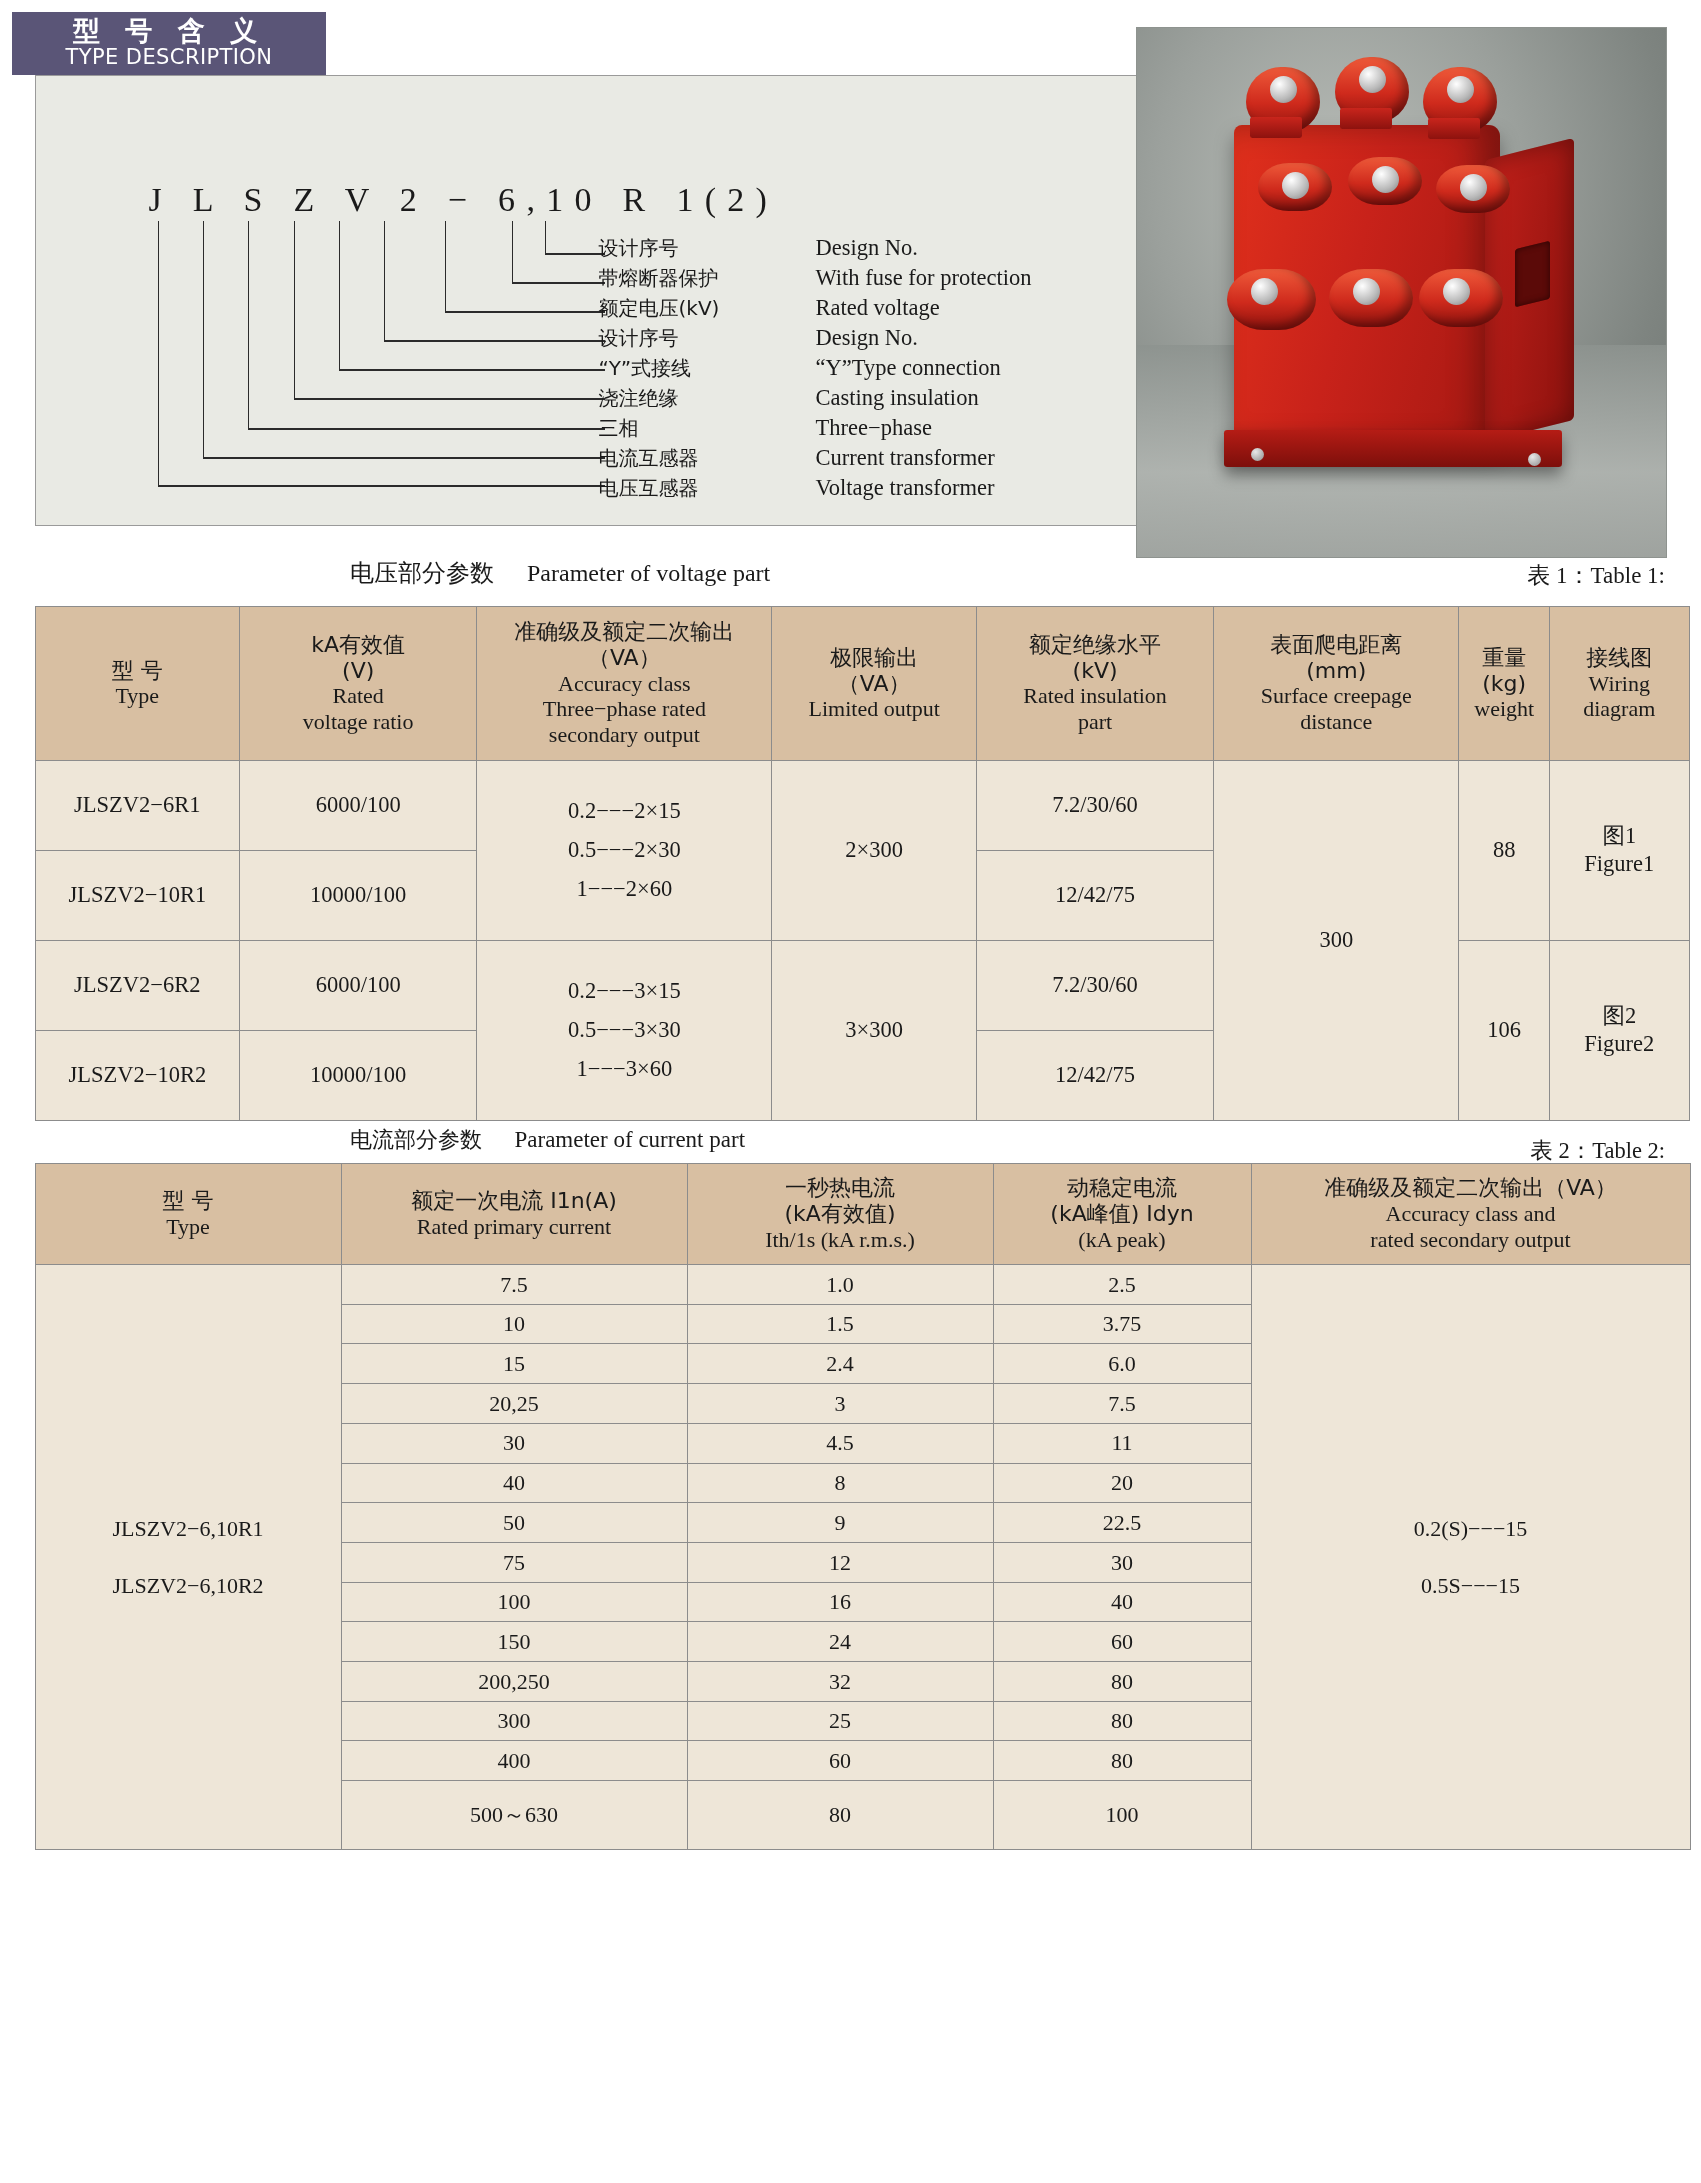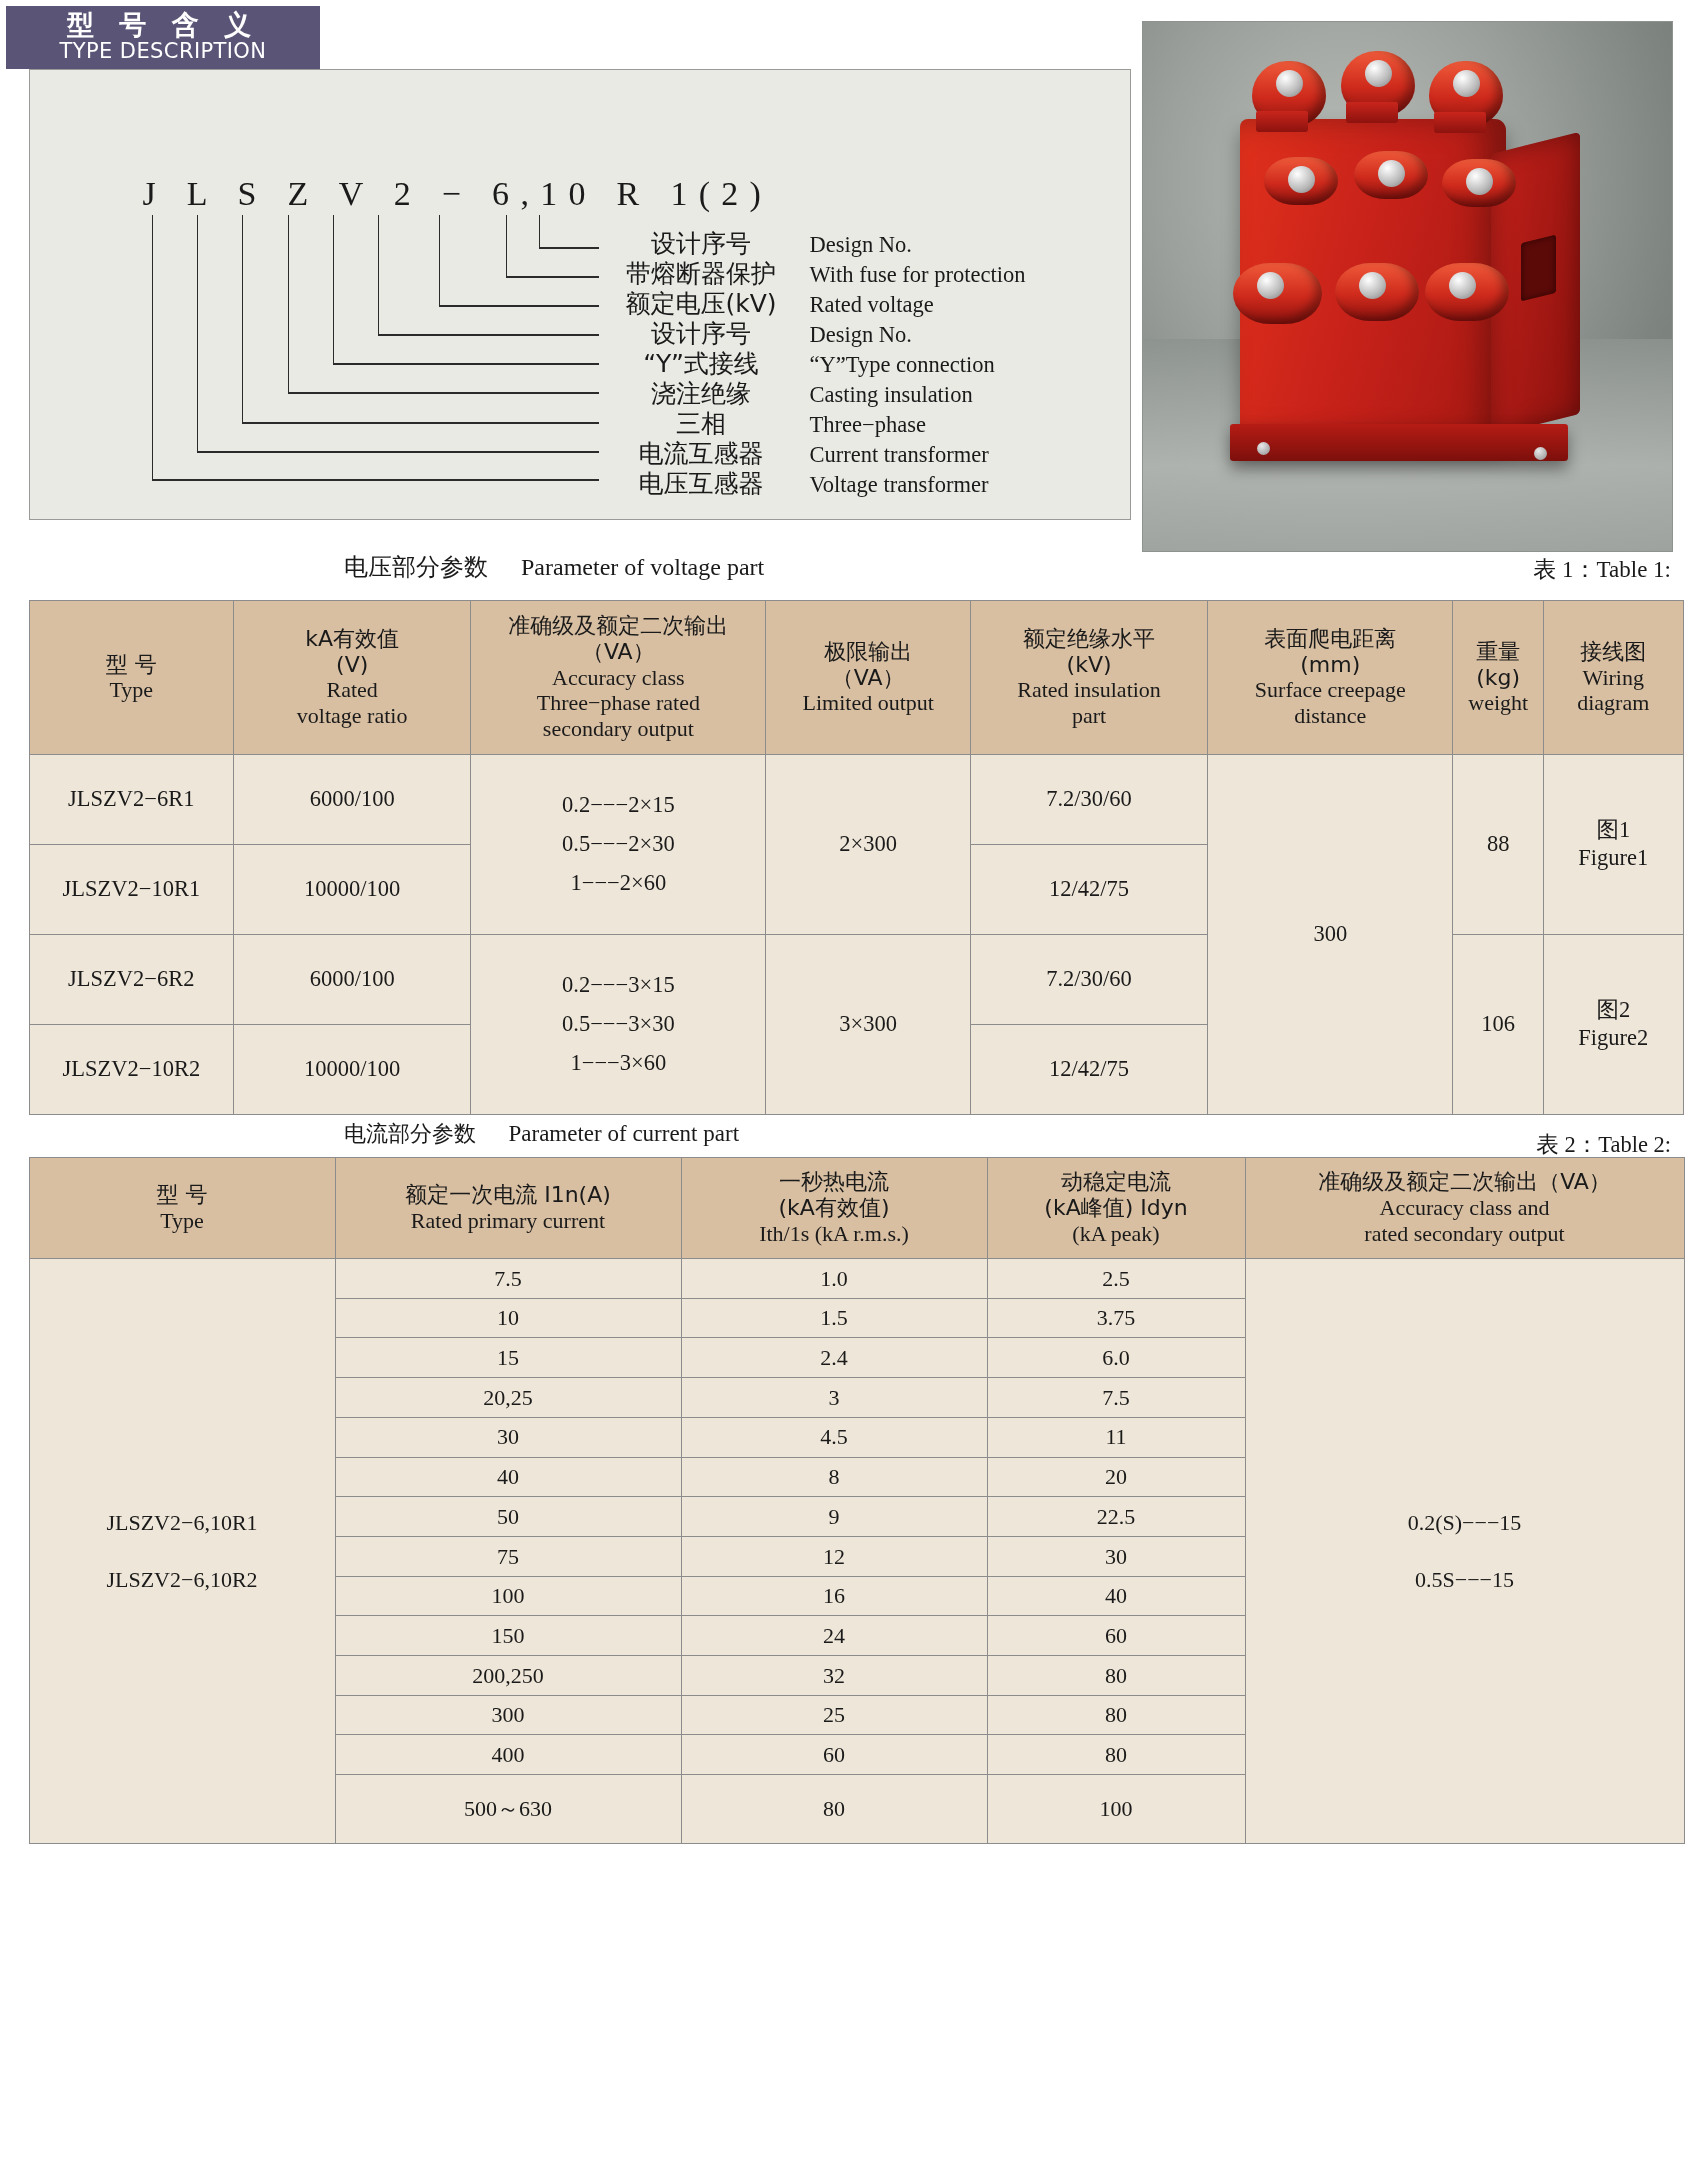--- a/index.html
+++ b/index.html
@@ -4,21 +4,21 @@
 <style>
   * { box-sizing: border-box; }
   html, body { margin:0; padding:0; }
   body {
     width: 1701px;
     background:#fff;
     font-family: "Liberation Serif", serif;
     color:#1a1a1a;
     -webkit-font-smoothing: antialiased;
   }
-  .page { position:relative; width:1701px; padding:6px; }
+  .page { position:relative; width:1701px; padding:12px; }
 
   
   .sec-tab {
     display:inline-flex;
     flex-direction:column;
     justify-content:center;
     align-items:center;
     background:#5a5577;
     color:#fff;
     width:314px;
@@ -59,21 +59,21 @@
     font-family:"Liberation Serif", serif;
   }
   .legend {
     position:absolute;
     left:563px;
     top:161px;
     font-size:22px;
     line-height:1.0;
   }
   .legend .row { display:flex; align-items:baseline; height:30px; }
-  .legend .cn { width:217px; font-family:"DejaVu Sans", sans-serif; font-size:25px;text-align:center; }
+  .legend .cn { width:217px; font-family:"DejaVu Sans", sans-serif; font-size:20px; }
   .legend .en { font-family:"Liberation Serif", serif; font-size:22.5px; }
 
   
   .lead { position:absolute; background:#2b2b2b; }
 
   
   .photo {
     position:absolute;
     right:22.5px;
     top:14.5px;

